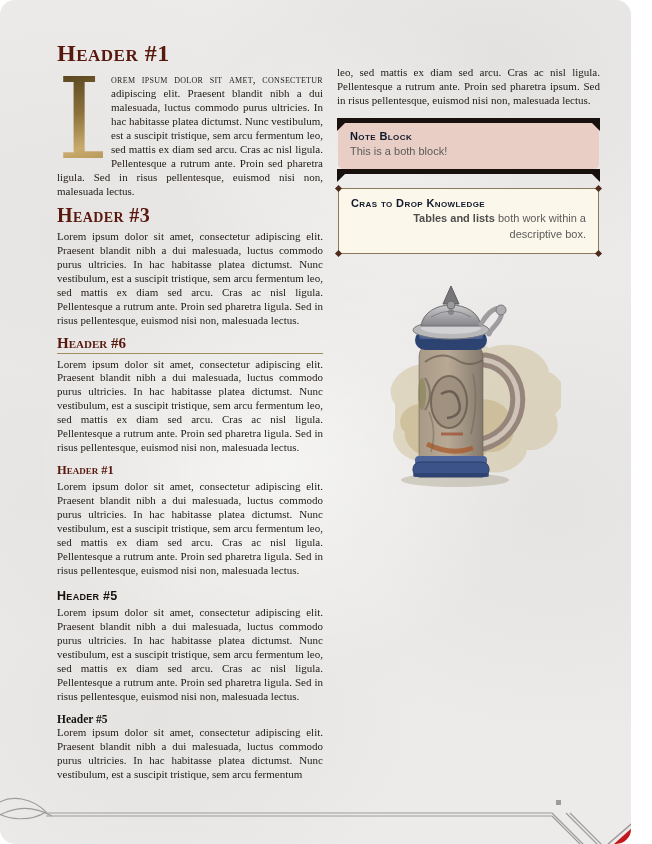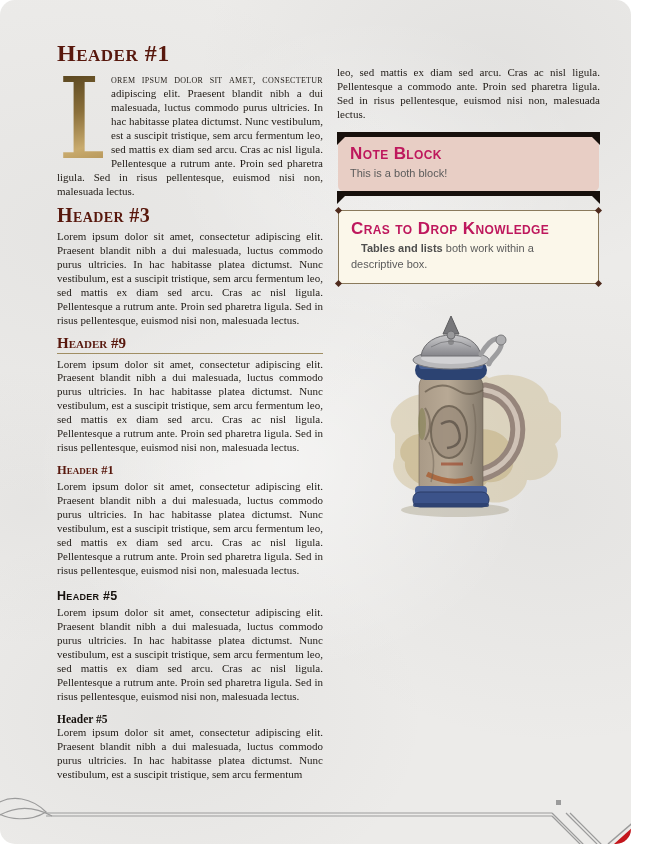--- a/index.html
+++ b/index.html
@@ -58,75 +58,75 @@
     border-top:8px solid #17100c;
   }
   .nb-bar::before{left:0;border-right:8px solid transparent;}
   .nb-bar::after{right:0;border-left:8px solid transparent;}
   .nb-body{
     background:#e8cec5;border-radius:5px;
     padding:7px 12px 9px 12px;margin:0 1px;
   }
   .nb-title,.db-title{
     font-family:"Liberation Sans",sans-serif;font-weight:700;
-    font-variant:small-caps;font-size:17px;color:#be185d;
+    font-variant:small-caps;font-size:11px;color:#0f172a;
     letter-spacing:.4px;margin:0 0 2px 0;
   }
   .nb-text,.db-text{
     font-family:"Liberation Sans",sans-serif;font-size:11px;
     color:#5b5b5b;line-height:1.45;margin:0;
   }
 
   
   .descbox{
     position:relative;background:#fbf7ea;
     border:1px solid #8a7a5c;
     padding:8px 12px 10px 12px;margin:6px 1px 0 1px;
   }
   .db-dot{
     position:absolute;width:5px;height:5px;background:#4e2a1c;
     transform:rotate(45deg);
   }
   .db-dot.tl{left:-3px;top:-3px;} .db-dot.tr{right:-3px;top:-3px;}
   .db-dot.bl{left:-3px;bottom:-3px;} .db-dot.br{right:-3px;bottom:-3px;}
-  .db-text.indent{text-indent:10px;margin-top:2px;}
+  .db-text.indent{text-indent:10px;margin-top:2px;text-align:right;}
   .db-bold{font-weight:700;color:#4e4e4e;}
 
   figure.stein{margin:28px 0 0 24px;width:200px;}
 
   .footer-art{position:absolute;left:0;top:792px;width:652px;height:52px;}
 </style>
 </head>
 <body>
 
 <div class="page">
 
   <div class="col col-left">
     <h1 class="hb">Header #1</h1>
 
     <p class="body"><span class="dropcap">L</span><span class="smallcaps">orem ipsum dolor sit amet, consectetur</span><span> adipiscing elit. Praesent blandit nibh a dui malesuada, luctus commodo purus ultricies. In hac habitasse platea dictumst. Nunc vestibulum, est a suscipit tristique, sem arcu fermentum leo, sed mattis ex diam sed arcu. Cras ac nisl ligula. Pellentesque a rutrum ante. Proin sed pharetra ligula. Sed in risus pellentesque, euismod nisi non, malesuada lectus.</span></p>
 
     <h2 class="hb">Header #3</h2>
     <p class="body">Lorem ipsum dolor sit amet, consectetur adipiscing elit. Praesent blandit nibh a dui malesuada, luctus commodo purus ultricies. In hac habitasse platea dictumst. Nunc vestibulum, est a suscipit tristique, sem arcu fermentum leo, sed mattis ex diam sed arcu. Cras ac nisl ligula. Pellentesque a rutrum ante. Proin sed pharetra ligula. Sed in risus pellentesque, euismod nisi non, malesuada lectus.</p>
 
-    <h3 class="hb">Header #9</h3>
+    <h3 class="hb">Header #6</h3>
     <p class="body">Lorem ipsum dolor sit amet, consectetur adipiscing elit. Praesent blandit nibh a dui malesuada, luctus commodo purus ultricies. In hac habitasse platea dictumst. Nunc vestibulum, est a suscipit tristique, sem arcu fermentum leo, sed mattis ex diam sed arcu. Cras ac nisl ligula. Pellentesque a rutrum ante. Proin sed pharetra ligula. Sed in risus pellentesque, euismod nisi non, malesuada lectus.</p>
 
     <h4 class="hb">Header #1</h4>
     <p class="body">Lorem ipsum dolor sit amet, consectetur adipiscing elit. Praesent blandit nibh a dui malesuada, luctus commodo purus ultricies. In hac habitasse platea dictumst. Nunc vestibulum, est a suscipit tristique, sem arcu fermentum leo, sed mattis ex diam sed arcu. Cras ac nisl ligula. Pellentesque a rutrum ante. Proin sed pharetra ligula. Sed in risus pellentesque, euismod nisi non, malesuada lectus.</p>
 
     <h5 class="hb">Header #5</h5>
     <p class="body">Lorem ipsum dolor sit amet, consectetur adipiscing elit. Praesent blandit nibh a dui malesuada, luctus commodo purus ultricies. In hac habitasse platea dictumst. Nunc vestibulum, est a suscipit tristique, sem arcu fermentum leo, sed mattis ex diam sed arcu. Cras ac nisl ligula. Pellentesque a rutrum ante. Proin sed pharetra ligula. Sed in risus pellentesque, euismod nisi non, malesuada lectus.</p>
 
     <h6 class="hb">Header #5</h6>
     <p class="body">Lorem ipsum dolor sit amet, consectetur adipiscing elit. Praesent blandit nibh a dui malesuada, luctus commodo purus ultricies. In hac habitasse platea dictumst. Nunc vestibulum, est a suscipit tristique, sem arcu fermentum</p>
   </div>
 
   <div class="col col-right">
-    <p class="body">leo, sed mattis ex diam sed arcu. Cras ac nisl ligula. Pellentesque a commodo ante. Proin sed pharetra ligula. Sed in risus pellentesque, euismod nisi non, malesuada lectus.</p>
+    <p class="body">leo, sed mattis ex diam sed arcu. Cras ac nisl ligula. Pellentesque a rutrum ante. Proin sed pharetra ipsum. Sed in risus pellentesque, euismod nisi non, malesuada lectus.</p>
 
     <div class="noteblock">
       <div class="nb-bar"></div>
       <div class="nb-body">
         <p class="nb-title">Note Block</p>
         <p class="nb-text">This is a both block!</p>
       </div>
       <div class="nb-bar"></div>
     </div>
 

